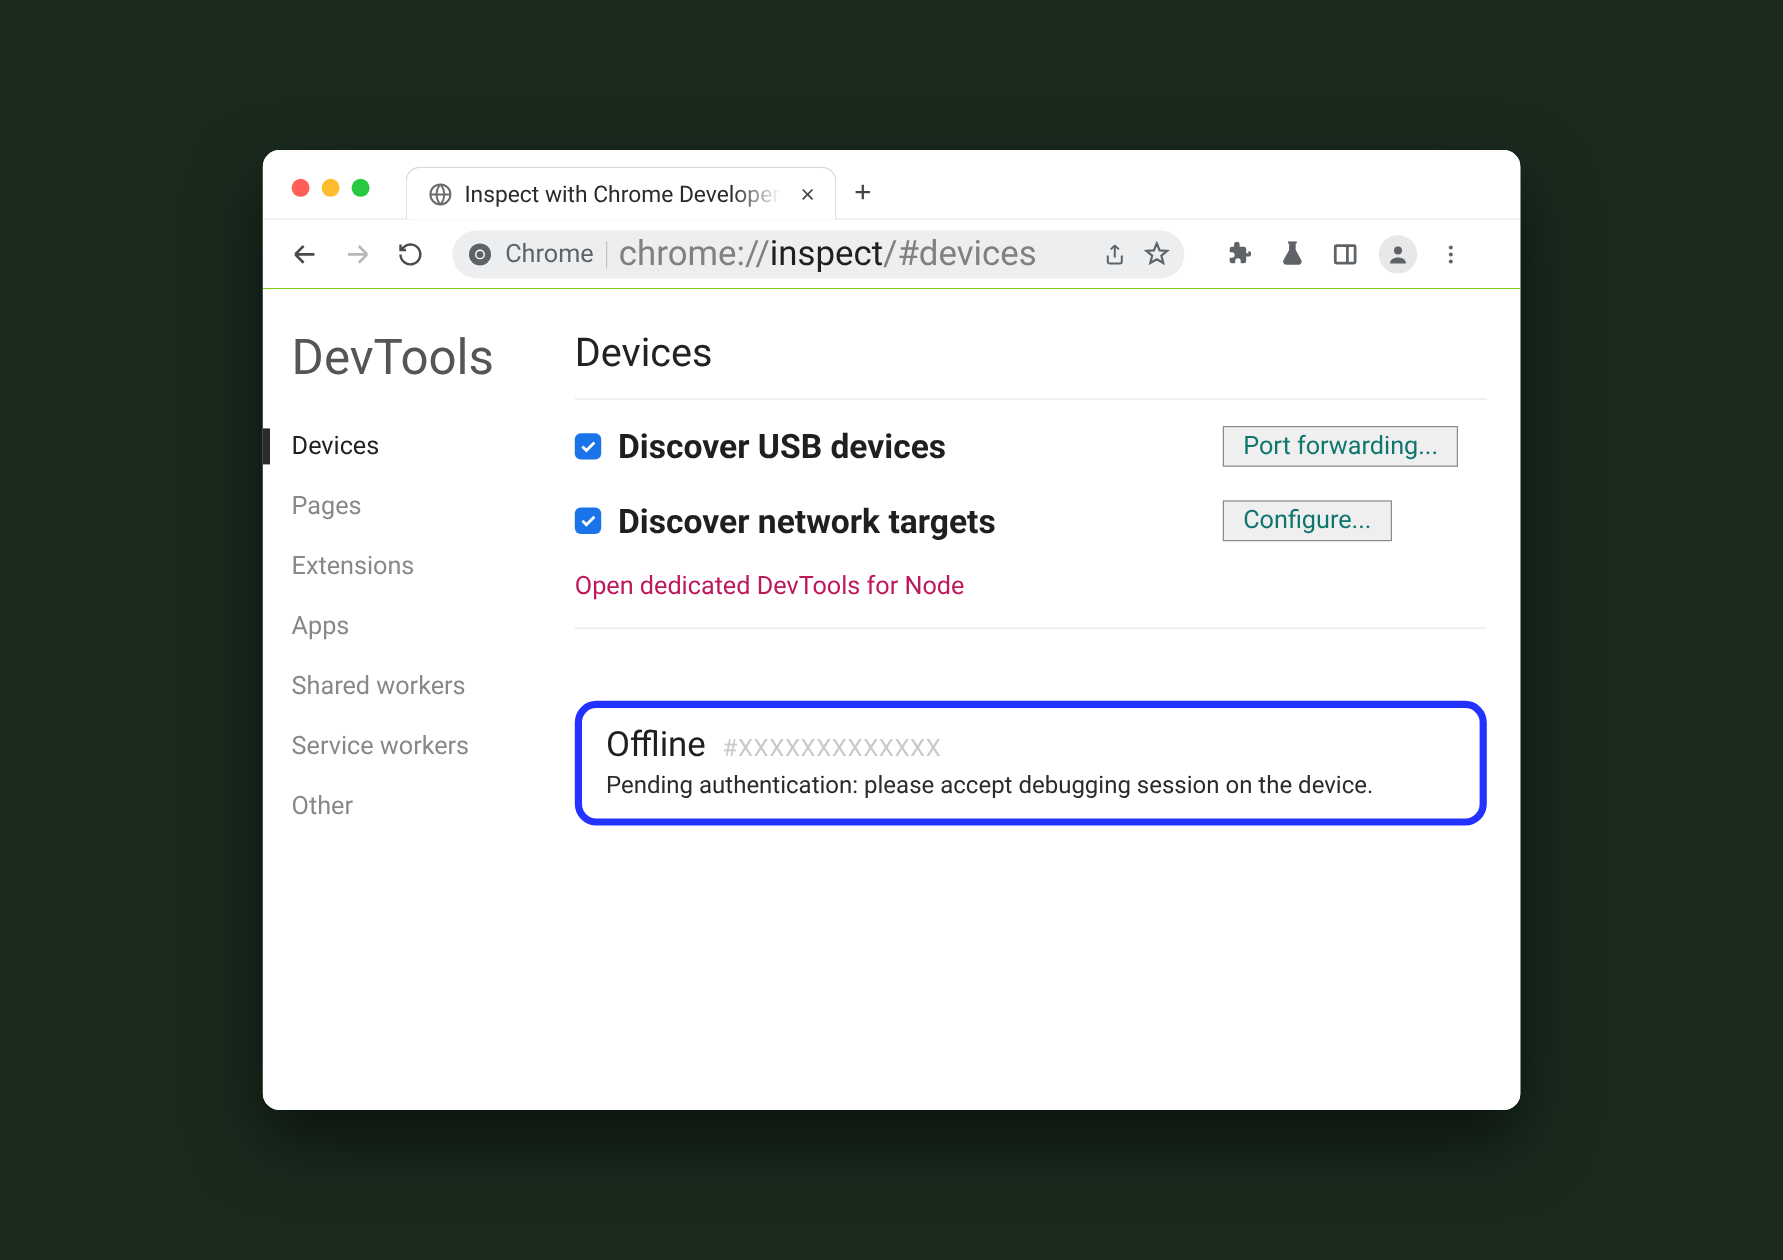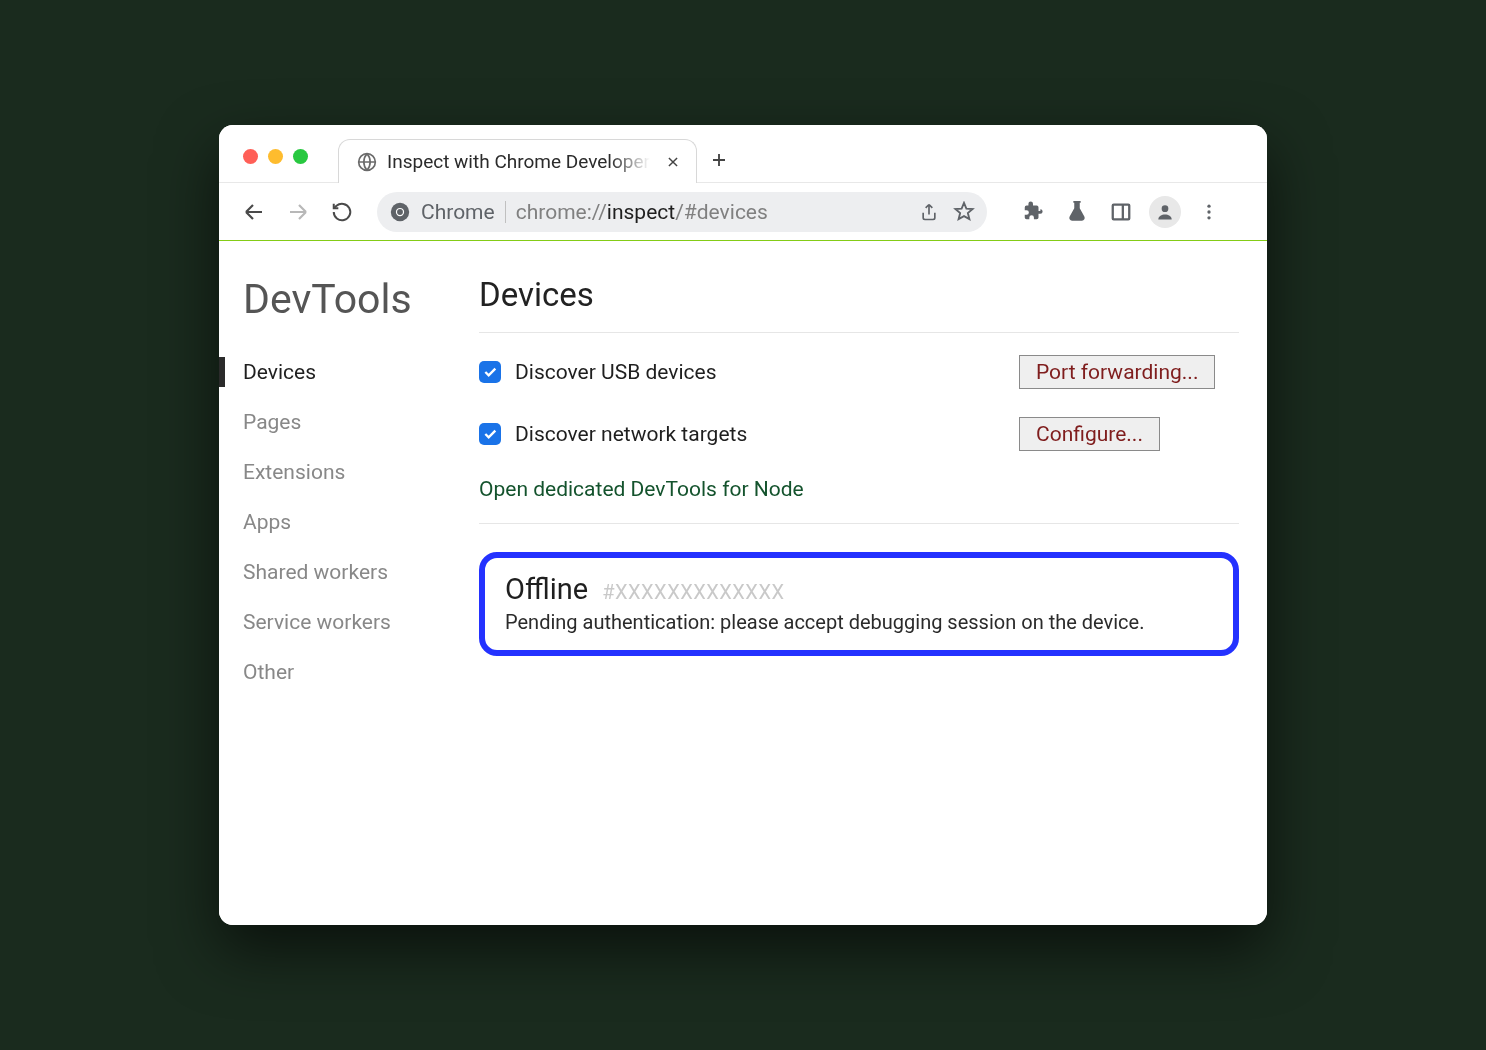--- a/index.html
+++ b/index.html
@@ -84,50 +84,50 @@
       border-radius: 20px;
       display: flex;
       align-items: center;
       padding: 0 12px;
       gap: 10px;
       margin-left: 8px;
     }
     .omni-icon { width: 22px; height: 22px; color: #5f6368; flex-shrink: 0; }
     .omni-origin { font-size: 21px; color: #5f6368; }
     .omni-divider { width: 1px; height: 22px; background: #c0c0c0; }
-    .omni-url { font-size: 21px; color: #808080; white-space: nowrap; overflow: hidden; }
+    .omni-url { font-size: 29px; color: #808080; white-space: nowrap; overflow: hidden; }
     .omni-url .dark { color: #1f1f1f; }
     .omni-right { margin-left: auto; display: flex; gap: 14px; align-items: center; }
     .tool-icons { display: flex; gap: 8px; align-items: center; margin-left: 18px; }
     .tool-icon { width: 36px; height: 36px; display: flex; align-items: center; justify-content: center; color: #5f6368; cursor: pointer; border-radius: 50%; }
     .avatar { width: 32px; height: 32px; border-radius: 50%; background: #e8e8e8; display: flex; align-items: center; justify-content: center; }
     
     .content { flex: 1; display: flex; background: #fff; }
     .sidebar { width: 260px; padding: 34px 0 0 24px; }
     .sidebar-title { font-size: 41px; color: #555; font-weight: 400; margin-bottom: 24px; }
     .side-item { font-size: 21px; color: #888; padding: 13px 0; cursor: pointer; }
     .side-item.active { color: #1f1f1f; position: relative; }
     .side-item.active::before { content:''; position:absolute; left:-24px; top:10px; bottom:10px; width:6px; background:#2b2b2b; }
     .main { flex: 1; padding: 34px 28px 0 0; }
     .main-title { font-size: 33px; color: #222; font-weight: 400; margin-bottom: 18px; }
     .section { border-top: 1px solid #e6e6e6; padding: 22px 0; }
     .row { display: flex; align-items: center; }
     .checkbox {
       width: 22px; height: 22px; border-radius: 5px; background: #1a73e8; margin-right: 14px; display: flex; align-items: center; justify-content: center; cursor: pointer; flex-shrink: 0;
     }
     .checkbox svg { width: 16px; height: 16px; color: #fff; }
-    .row-label { font-size: 21px; color: #1f1f1f; }
+    .row-label { font-size: 28px; color: #1f1f1f; font-weight: bold; }
     .btn {
-      font-size: 21px; padding: 4px 16px; background: #efefef; border: 1px solid #8a8a8a; cursor: pointer; color: #7f1d1d; font-family: inherit;
+      font-size: 21px; padding: 4px 16px; background: #efefef; border: 1px solid #8a8a8a; cursor: pointer; color: #0f766e; font-family: inherit;
     }
     .btn-slot { margin-left: auto; width: 220px; }
     .sub-rows { display: flex; flex-direction: column; gap: 28px; }
-    .link { font-size: 21px; color: #14532d; cursor: pointer; margin-top: 26px; display: inline-block; }
+    .link { font-size: 21px; color: #be185d; cursor: pointer; margin-top: 26px; display: inline-block; }
     .device-card {
-      margin-top: 28px;
+      margin-top: 60px;
       border: 6px solid #2432ff;
       border-radius: 18px;
       padding: 14px 20px 16px 20px;
     }
     .device-header { display: flex; align-items: baseline; gap: 14px; }
     .device-status { font-size: 29px; color: #1f1f1f; }
     .device-id { font-size: 20px; color: #c9c9c9; letter-spacing: 0.5px; }
     .device-msg { font-size: 20px; color: #2b2b2b; margin-top: 4px; }
     svg { display: block; }
   </style>

